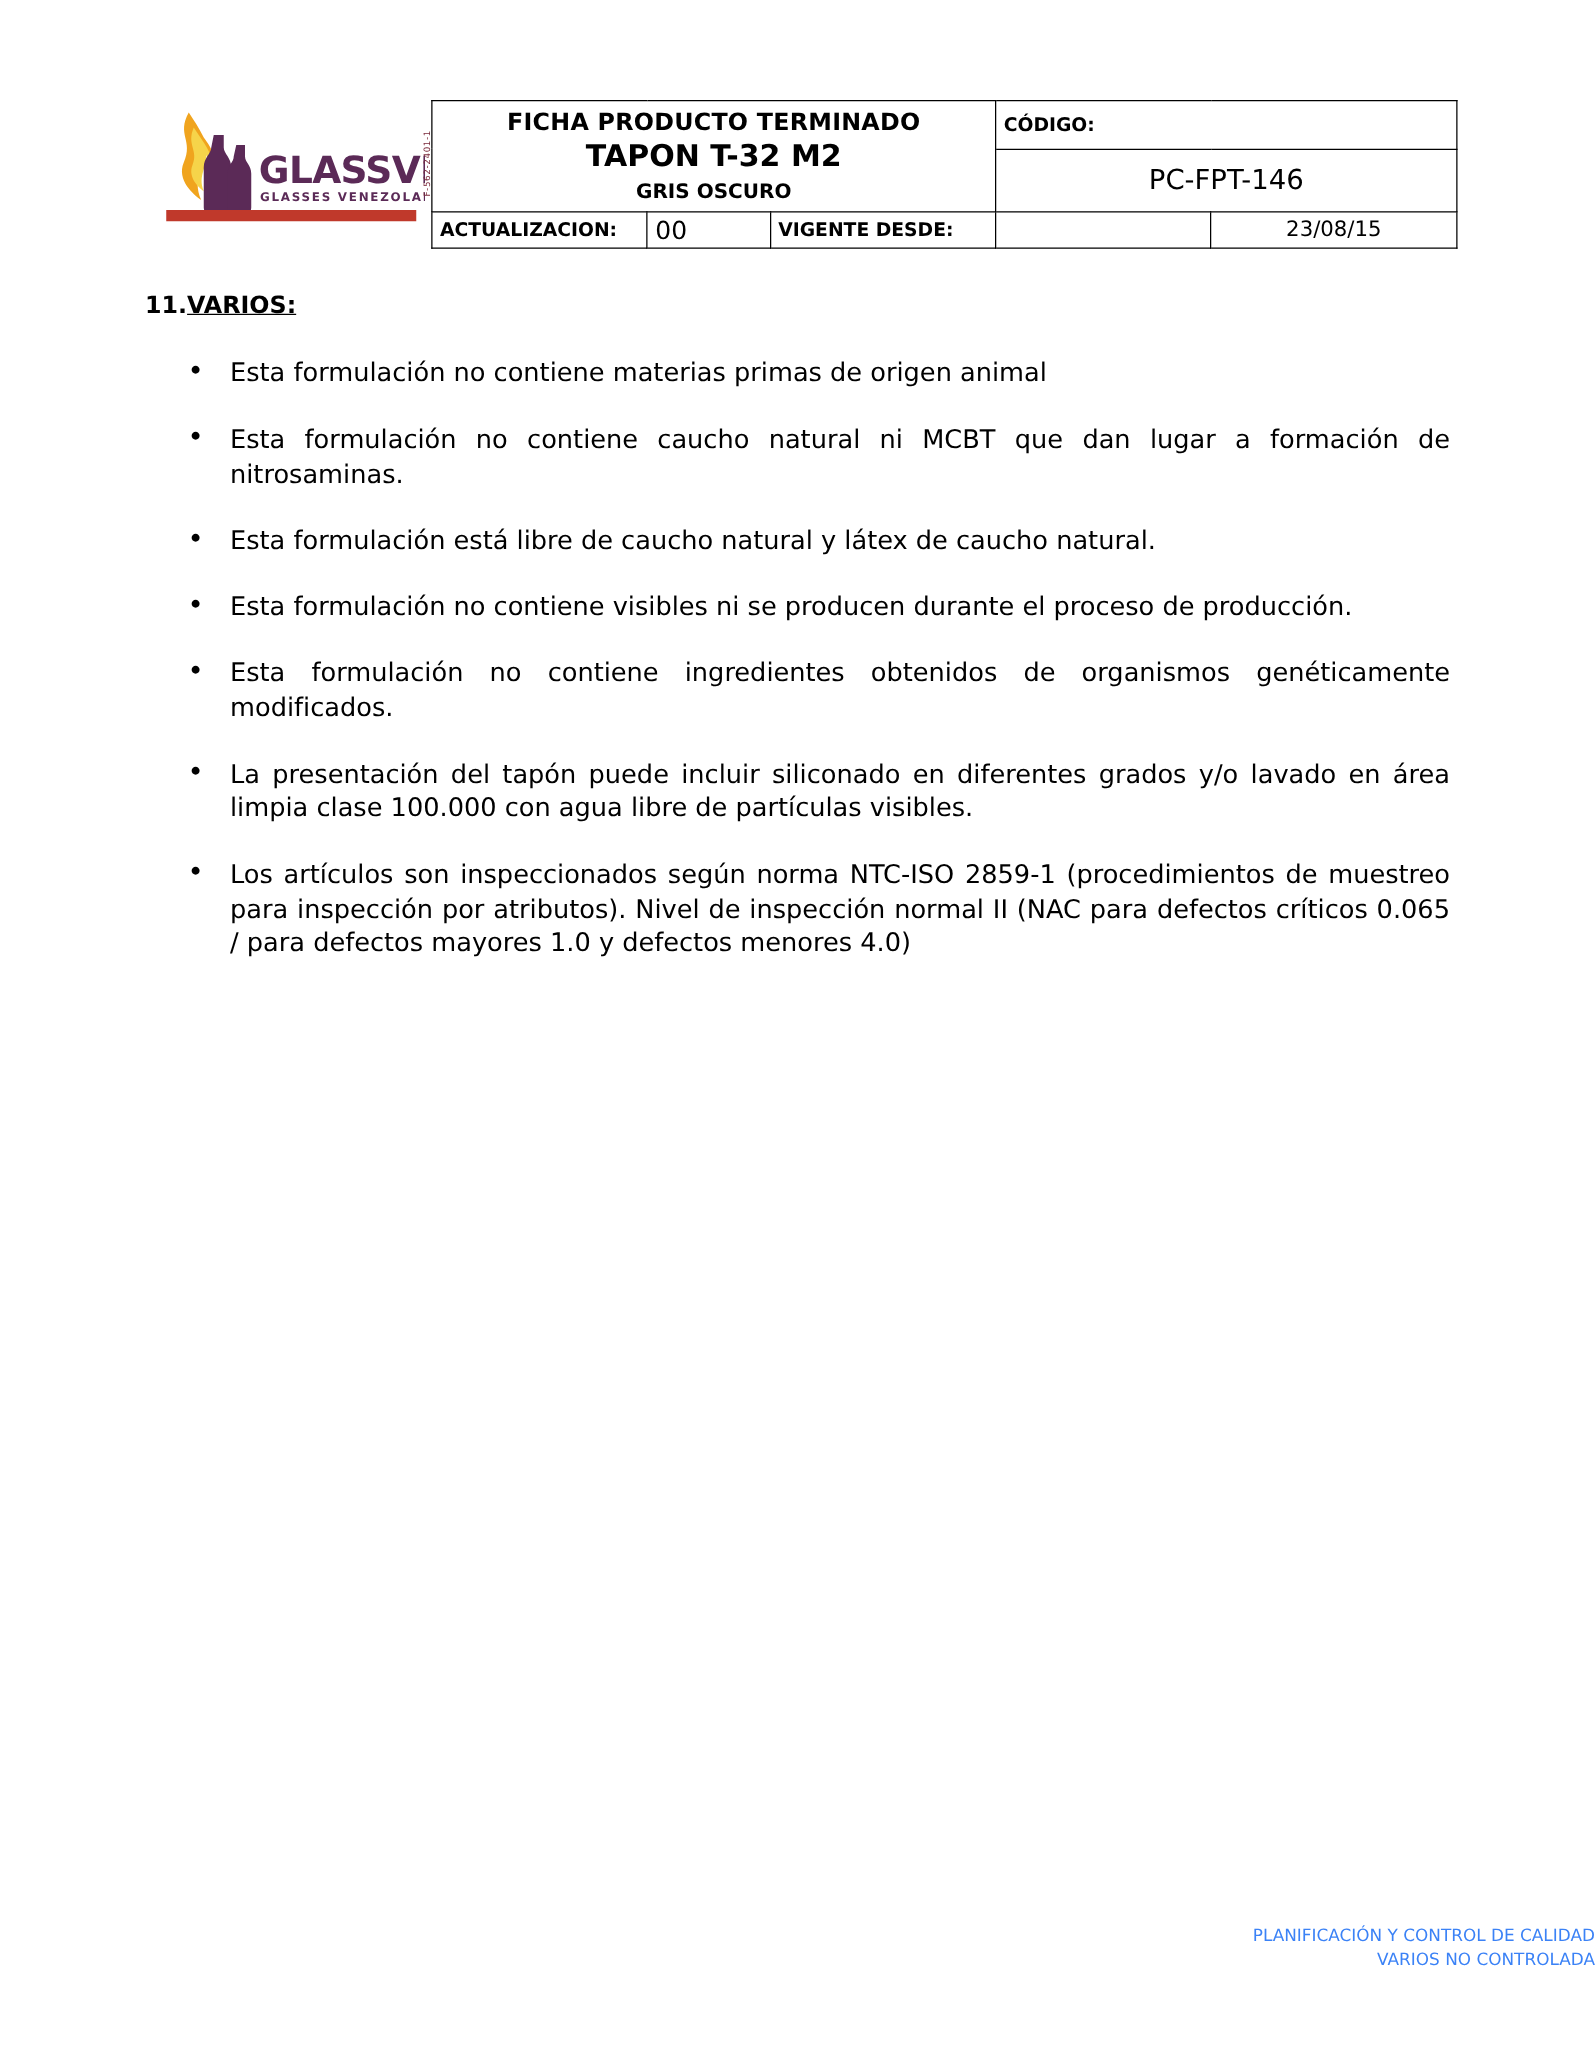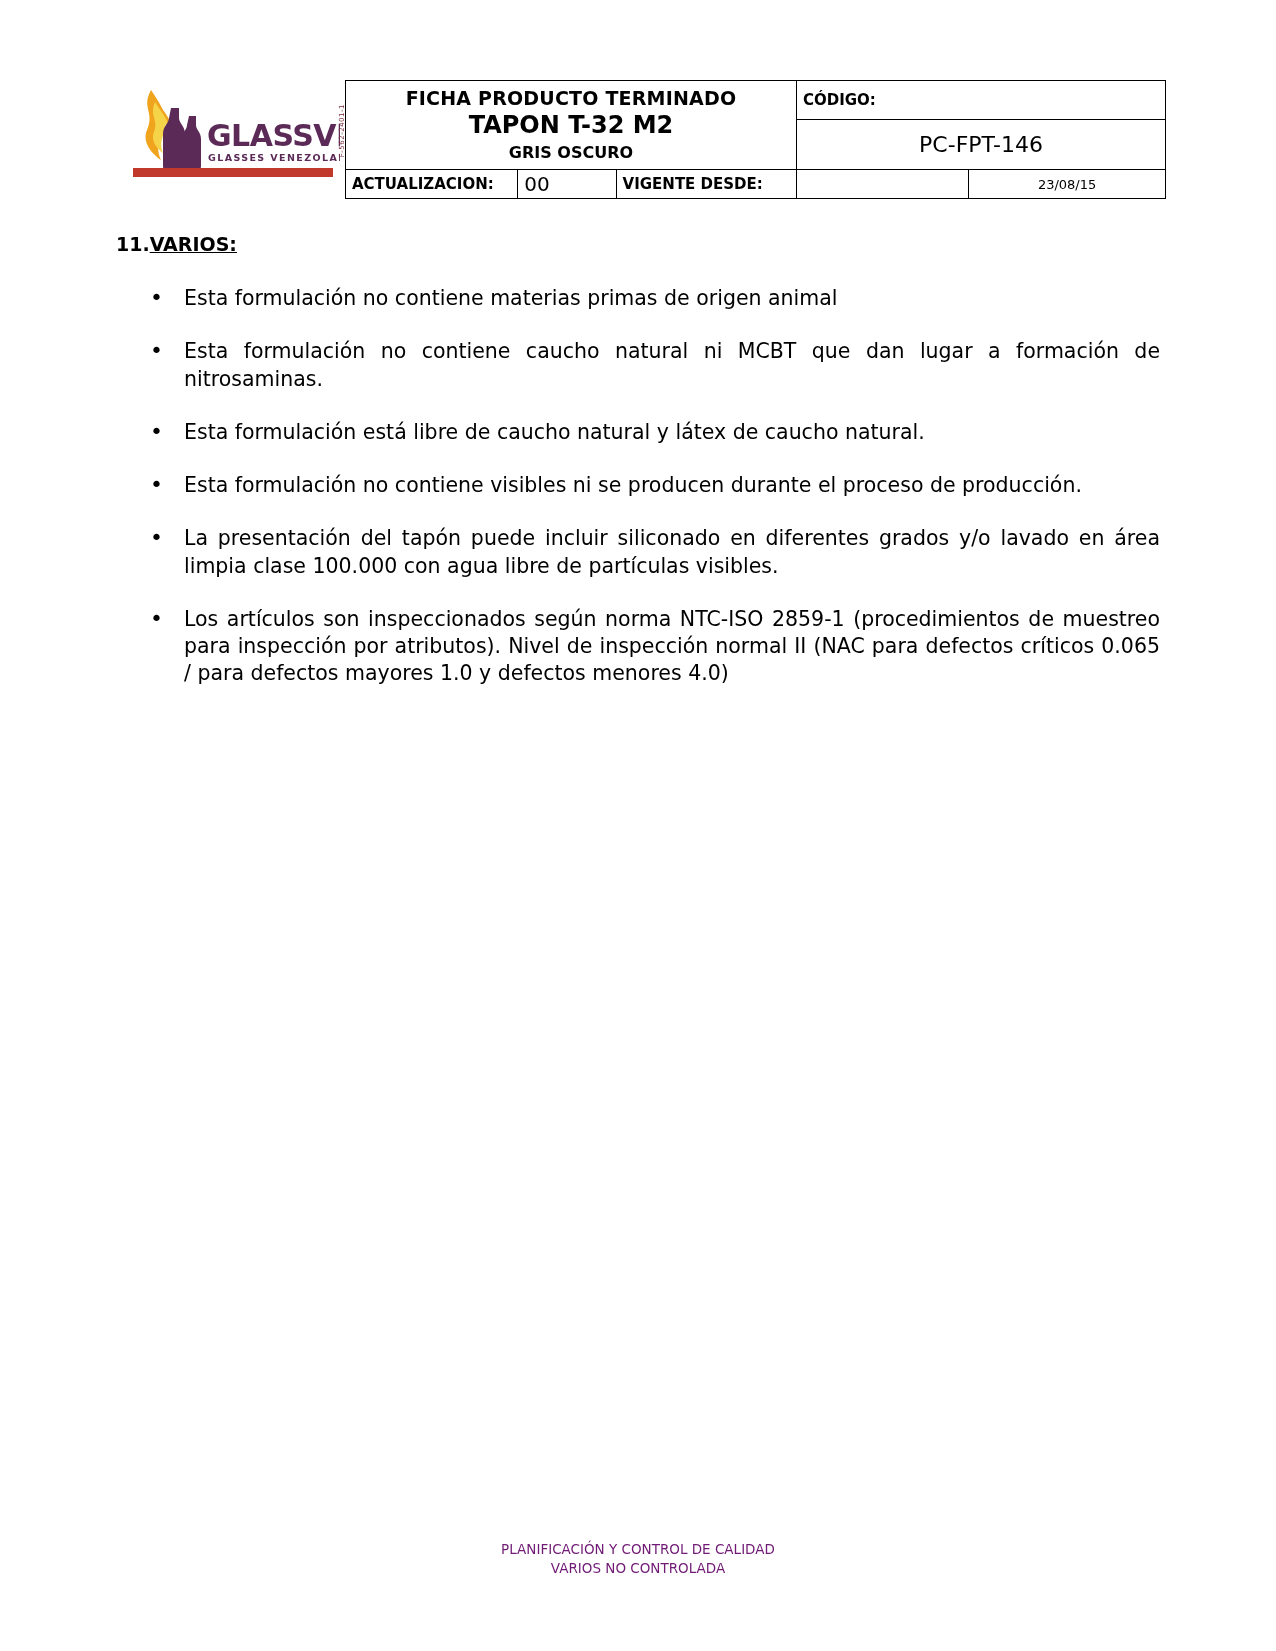--- a/index.html
+++ b/index.html
@@ -93,21 +93,21 @@
   }
   .row2-label {
     font-weight: bold;
     font-size: 15px;
   }
   .row2-value {
     font-size: 20px;
   }
   .date-value {
     text-align: center;
-    font-size: 13px;
+    font-size: 17px;
   }
 
   
   .section-heading {
     margin: 34px 0 0 0;
     padding-left: 6px;
     font-size: 19px;
     font-weight: bold;
   }
   .section-heading .num { font-weight: bold; }
@@ -136,24 +136,24 @@
     top: -2px;
     font-size: 22px;
   }
 
   
   .footer {
     position: absolute;
     left: 0;
     right: 0;
     bottom: 72px;
-    text-align: center;
+    text-align: right;
     font-size: 13.5px;
     line-height: 1.45;
-    color: #701a75;
+    color: #3b82f6;
   }
 </style>
 </head>
 <body>
 
 <div class="page">
 
   <div class="header-wrap">
 
     <div class="logo-cell">
@@ -208,20 +208,21 @@
 
   <div class="section-heading">
     <span class="num">11.</span><span class="ttl">VARIOS:</span>
   </div>
 
   <ul class="bullets">
     <li>Esta formulación no contiene materias primas de origen animal</li>
     <li>Esta formulación no contiene caucho natural ni MCBT que dan lugar a formación de nitrosaminas.</li>
     <li>Esta formulación está libre de caucho natural y látex de caucho natural.</li>
     <li>Esta formulación no contiene visibles ni se producen durante el proceso de producción.</li>
+    <li>Esta formulación no contiene ingredientes obtenidos de organismos genéticamente modificados.</li>
     <li>La presentación del tapón puede incluir siliconado en diferentes grados y/o lavado en área limpia clase 100.000 con agua libre de partículas visibles.</li>
     <li>Los artículos son inspeccionados según norma NTC-ISO 2859-1 (procedimientos de muestreo para inspección por atributos). Nivel de inspección normal II (NAC para defectos críticos 0.065 / para defectos mayores 1.0 y defectos menores 4.0)</li>
   </ul>
 
   <div class="footer">
     <div>PLANIFICACIÓN Y CONTROL DE CALIDAD</div>
     <div>VARIOS NO CONTROLADA</div>
   </div>
 
 </div>

